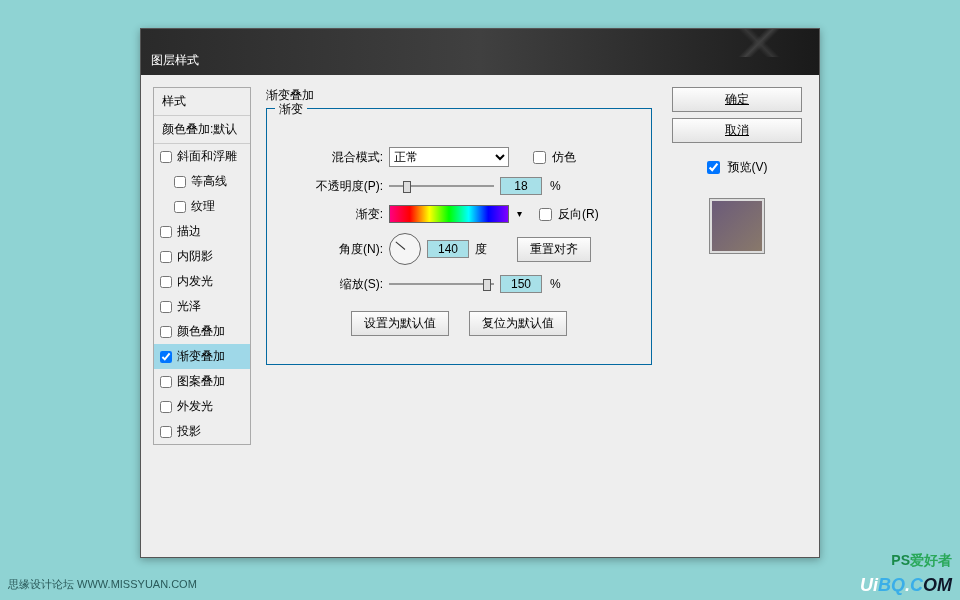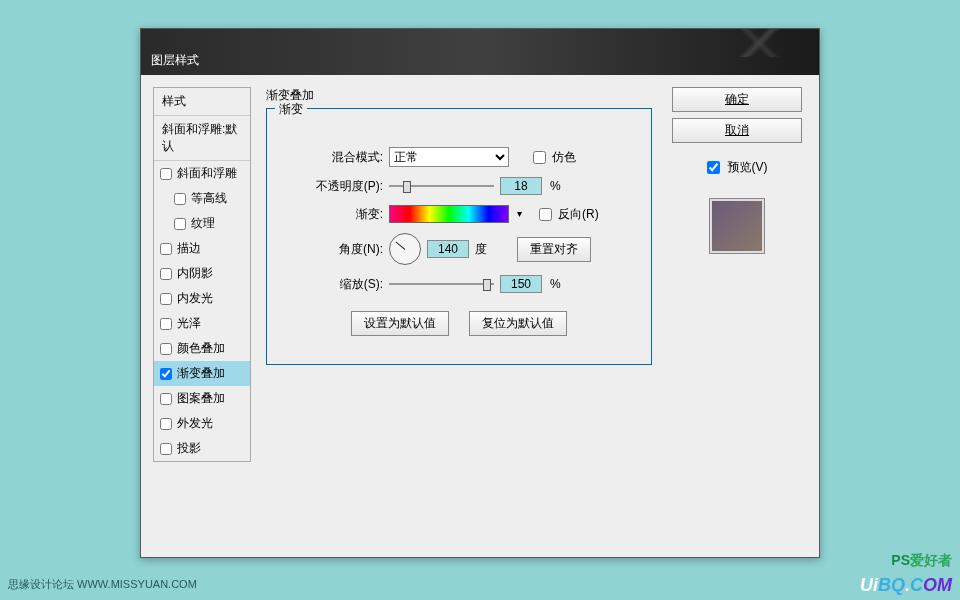--- a/index.html
+++ b/index.html
@@ -47,36 +47,36 @@
     .rightcol .btn { width: 130px; text-decoration: underline; }
     .preview-check { margin-top: 10px; display: flex; gap: 8px; align-items: center; }
     .preview-swatch { width: 56px; height: 56px; border: 1px solid #888; background: linear-gradient(135deg, #6a5a7a, #8a7a6a); margin-top: 16px; box-shadow: inset 0 0 0 2px #ddd; }
     
     .cb { width: 13px; height: 13px; }
     
     .footer-left { position: absolute; left: 8px; bottom: 8px; color: #2a5a5a; font-size: 11px; }
     .footer-right { position: absolute; right: 8px; bottom: 4px; font-size: 18px; font-weight: bold; font-style: italic; }
     .footer-right .ui { color: #fff; }
     .footer-right .bq { color: #3aaee8; }
-    .footer-right .com { color: #6d28d9; }
+    .footer-right .com { color: #0f172a; }
     .footer-badge { position: absolute; right: 8px; bottom: 30px; font-size: 14px; font-weight: bold; color: #2aa85a; }
     .footer-badge .ps { color: #1a8a4a; }
   </style>
 </head>
 <body>
 
 <div class="dialog">
   <div class="titlebar">
     <span>图层样式</span>
   </div>
   <div class="content">
 
     <div class="sidebar">
       <div class="sb-header">样式</div>
-      <div class="sb-header">斜面和浮雕:默认</div>
+      <div class="sb-header">颜色叠加:默认</div>
       <div class="sb-item">
           <input type="checkbox" class="cb" style="">
           <span>斜面和浮雕</span>
         </div>
       <div class="sb-item indent">
           <input type="checkbox" class="cb" style="">
           <span>等高线</span>
         </div>
       <div class="sb-item indent">
           <input type="checkbox" class="cb" style="">

